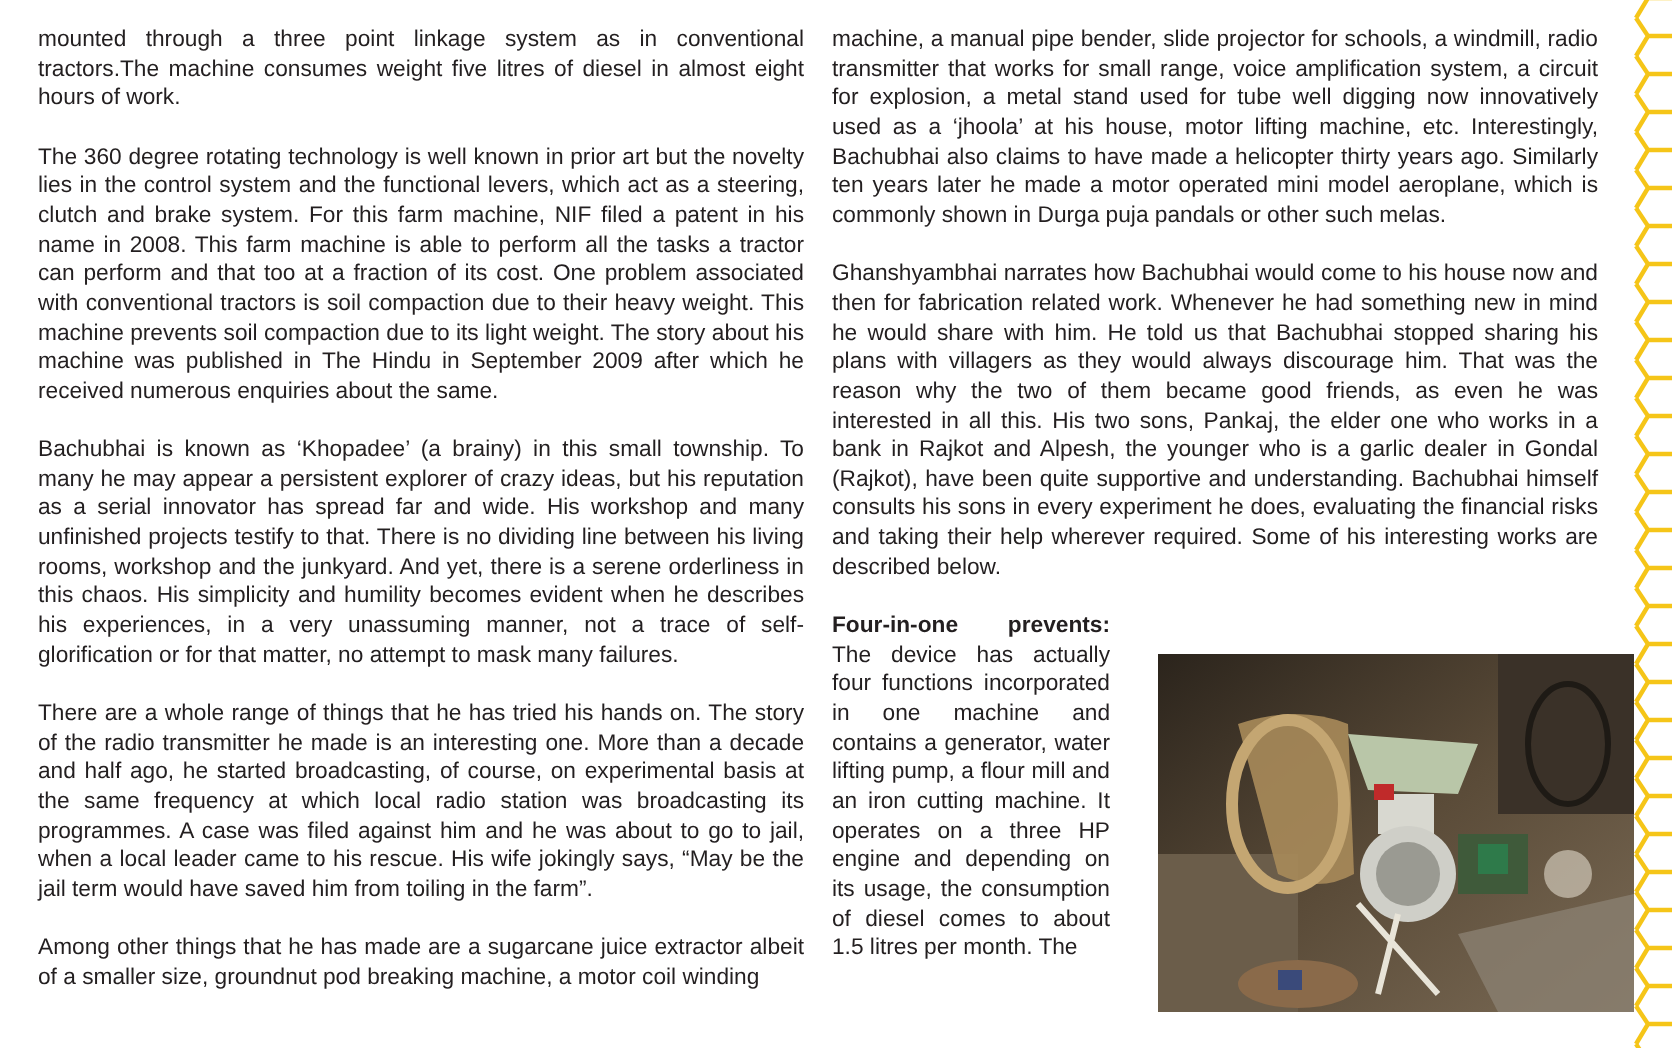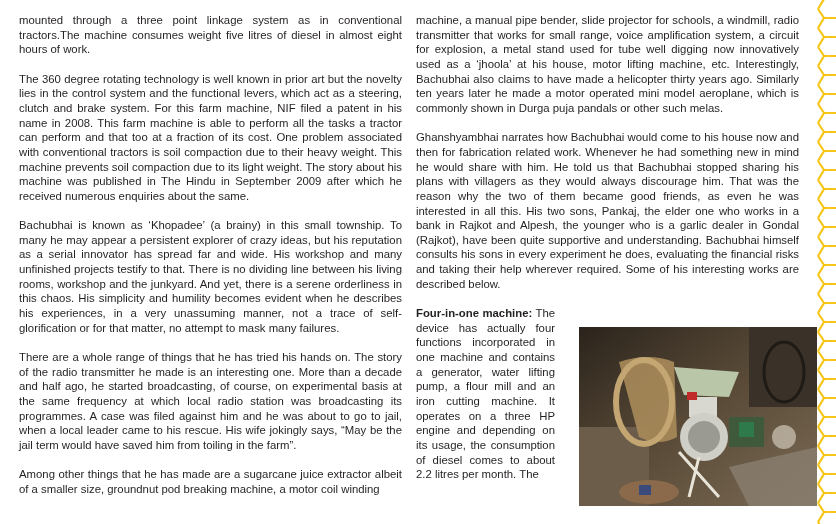--- a/index.html
+++ b/index.html
@@ -37,21 +37,21 @@
   <p>mounted through a three point linkage system as in conventional tractors.The machine consumes weight five litres of diesel in almost eight hours of work.</p>
   <p>The 360 degree rotating technology is well known in prior art but the novelty lies in the control system and the functional levers, which act as a steering, clutch and brake system. For this farm machine, NIF filed a patent in his name in 2008. This farm machine is able to perform all the tasks a tractor can perform and that too at a fraction of its cost. One problem associated with conventional tractors is soil compaction due to their heavy weight. This machine prevents soil compaction due to its light weight. The story about his machine was published in The Hindu in September 2009 after which he received numerous enquiries about the same.</p>
   <p>Bachubhai is known as ‘Khopadee’ (a brainy) in this small township. To many he may appear a persistent explorer of crazy ideas, but his reputation as a serial innovator has spread far and wide. His workshop and many unfinished projects testify to that. There is no dividing line between his living rooms, workshop and the junkyard. And yet, there is a serene orderliness in this chaos. His simplicity and humility becomes evident when he describes his experiences, in a very unassuming manner, not a trace of self-glorification or for that matter, no attempt to mask many failures.</p>
   <p>There are a whole range of things that he has tried his hands on. The story of the radio transmitter he made is an interesting one. More than a decade and half ago, he started broadcasting, of course, on experimental basis at the same frequency at which local radio station was broadcasting its programmes. A case was filed against him and he was about to go to jail, when a local leader came to his rescue. His wife jokingly says, “May be the jail term would have saved him from toiling in the farm”.</p>
   <p>Among other things that he has made are a sugarcane juice extractor albeit of a smaller size, groundnut pod breaking machine, a motor coil winding</p>
 </div>
 
 <div class="col right">
   <p>machine, a manual pipe bender, slide projector for schools, a windmill, radio transmitter that works for small range, voice amplification system, a circuit for explosion, a metal stand used for tube well digging now innovatively used as a ‘jhoola’ at his house, motor lifting machine, etc. Interestingly, Bachubhai also claims to have made a helicopter thirty years ago. Similarly ten years later he made a motor operated mini model aeroplane, which is commonly shown in Durga puja pandals or other such melas.</p>
   <p>Ghanshyambhai narrates how Bachubhai would come to his house now and then for fabrication related work. Whenever he had something new in mind he would share with him. He told us that Bachubhai stopped sharing his plans with villagers as they would always discourage him. That was the reason why the two of them became good friends, as even he was interested in all this. His two sons, Pankaj, the elder one who works in a bank in Rajkot and Alpesh, the younger who is a garlic dealer in Gondal (Rajkot), have been quite supportive and understanding. Bachubhai himself consults his sons in every experiment he does, evaluating the financial risks and taking their help wherever required. Some of his interesting works are described below.</p>
-  <div class="float-text"><span class="subhead">Four-in-one machine:</span><span> The device has actually four functions incorporated in one machine and contains a generator, water lifting pump, a flour mill and an iron cutting machine. It operates on a three HP engine and depending on its usage, the consumption of diesel comes to about 2.2 litres per month. The</span></div>
+  <div class="float-text"><span class="subhead">Four-in-one prevents:</span><span> The device has actually four functions incorporated in one machine and contains a generator, water lifting pump, a flour mill and an iron cutting machine. It operates on a three HP engine and depending on its usage, the consumption of diesel comes to about 1.5 litres per month. The</span></div>
 </div>
 
 <div class="photo" title="photo of four-in-one machine in workshop">
   <svg width="238" height="179" viewBox="0 0 238 179">
     <defs>
       <linearGradient id="bg" x1="0" y1="0" x2="1" y2="1">
         <stop offset="0" stop-color="#2b241c"></stop>
         <stop offset="0.5" stop-color="#5a4b38"></stop>
         <stop offset="1" stop-color="#7a6a55"></stop>
       </linearGradient>

